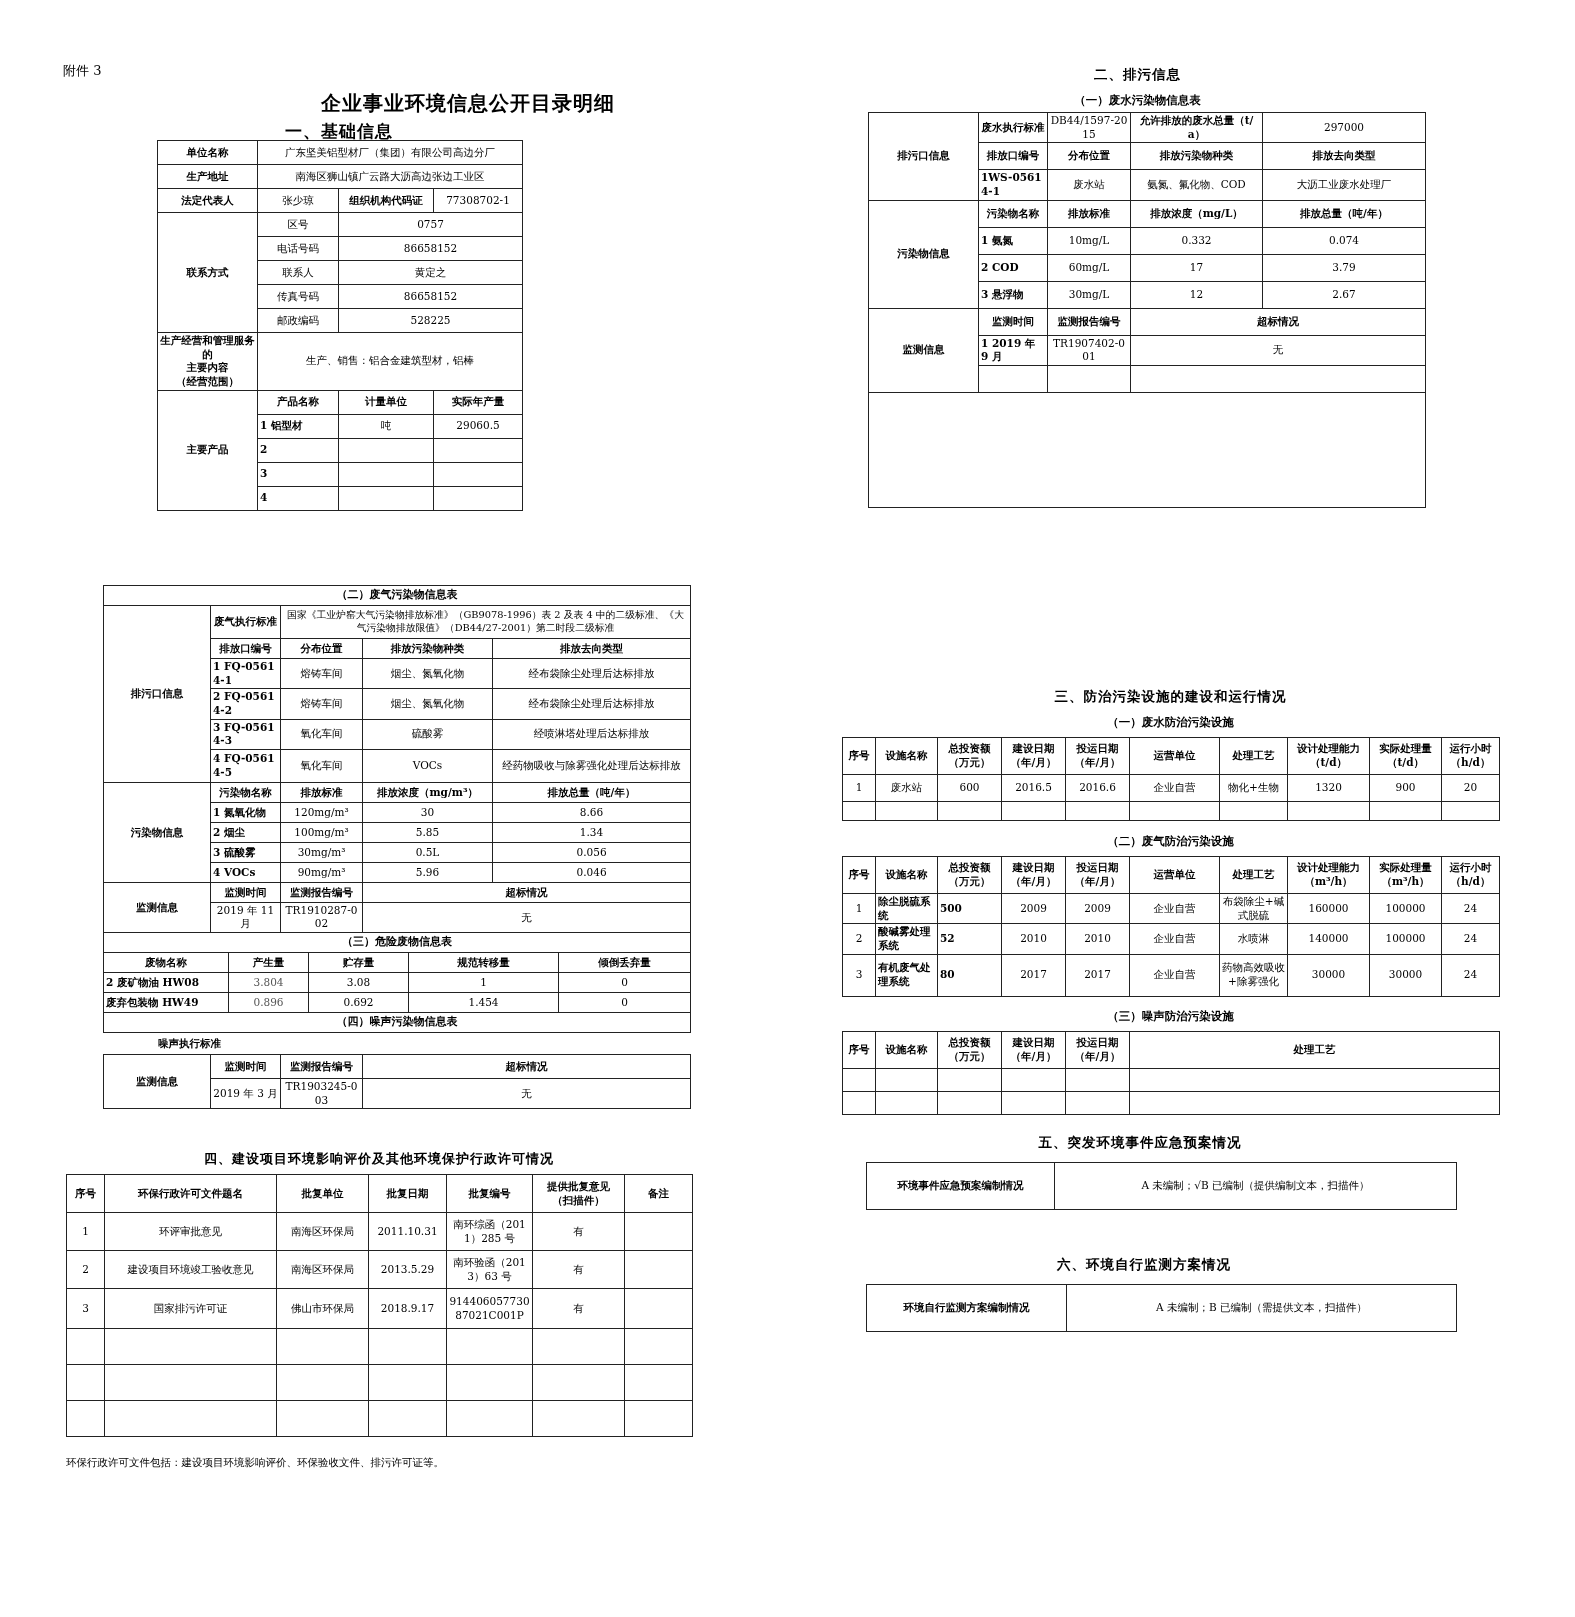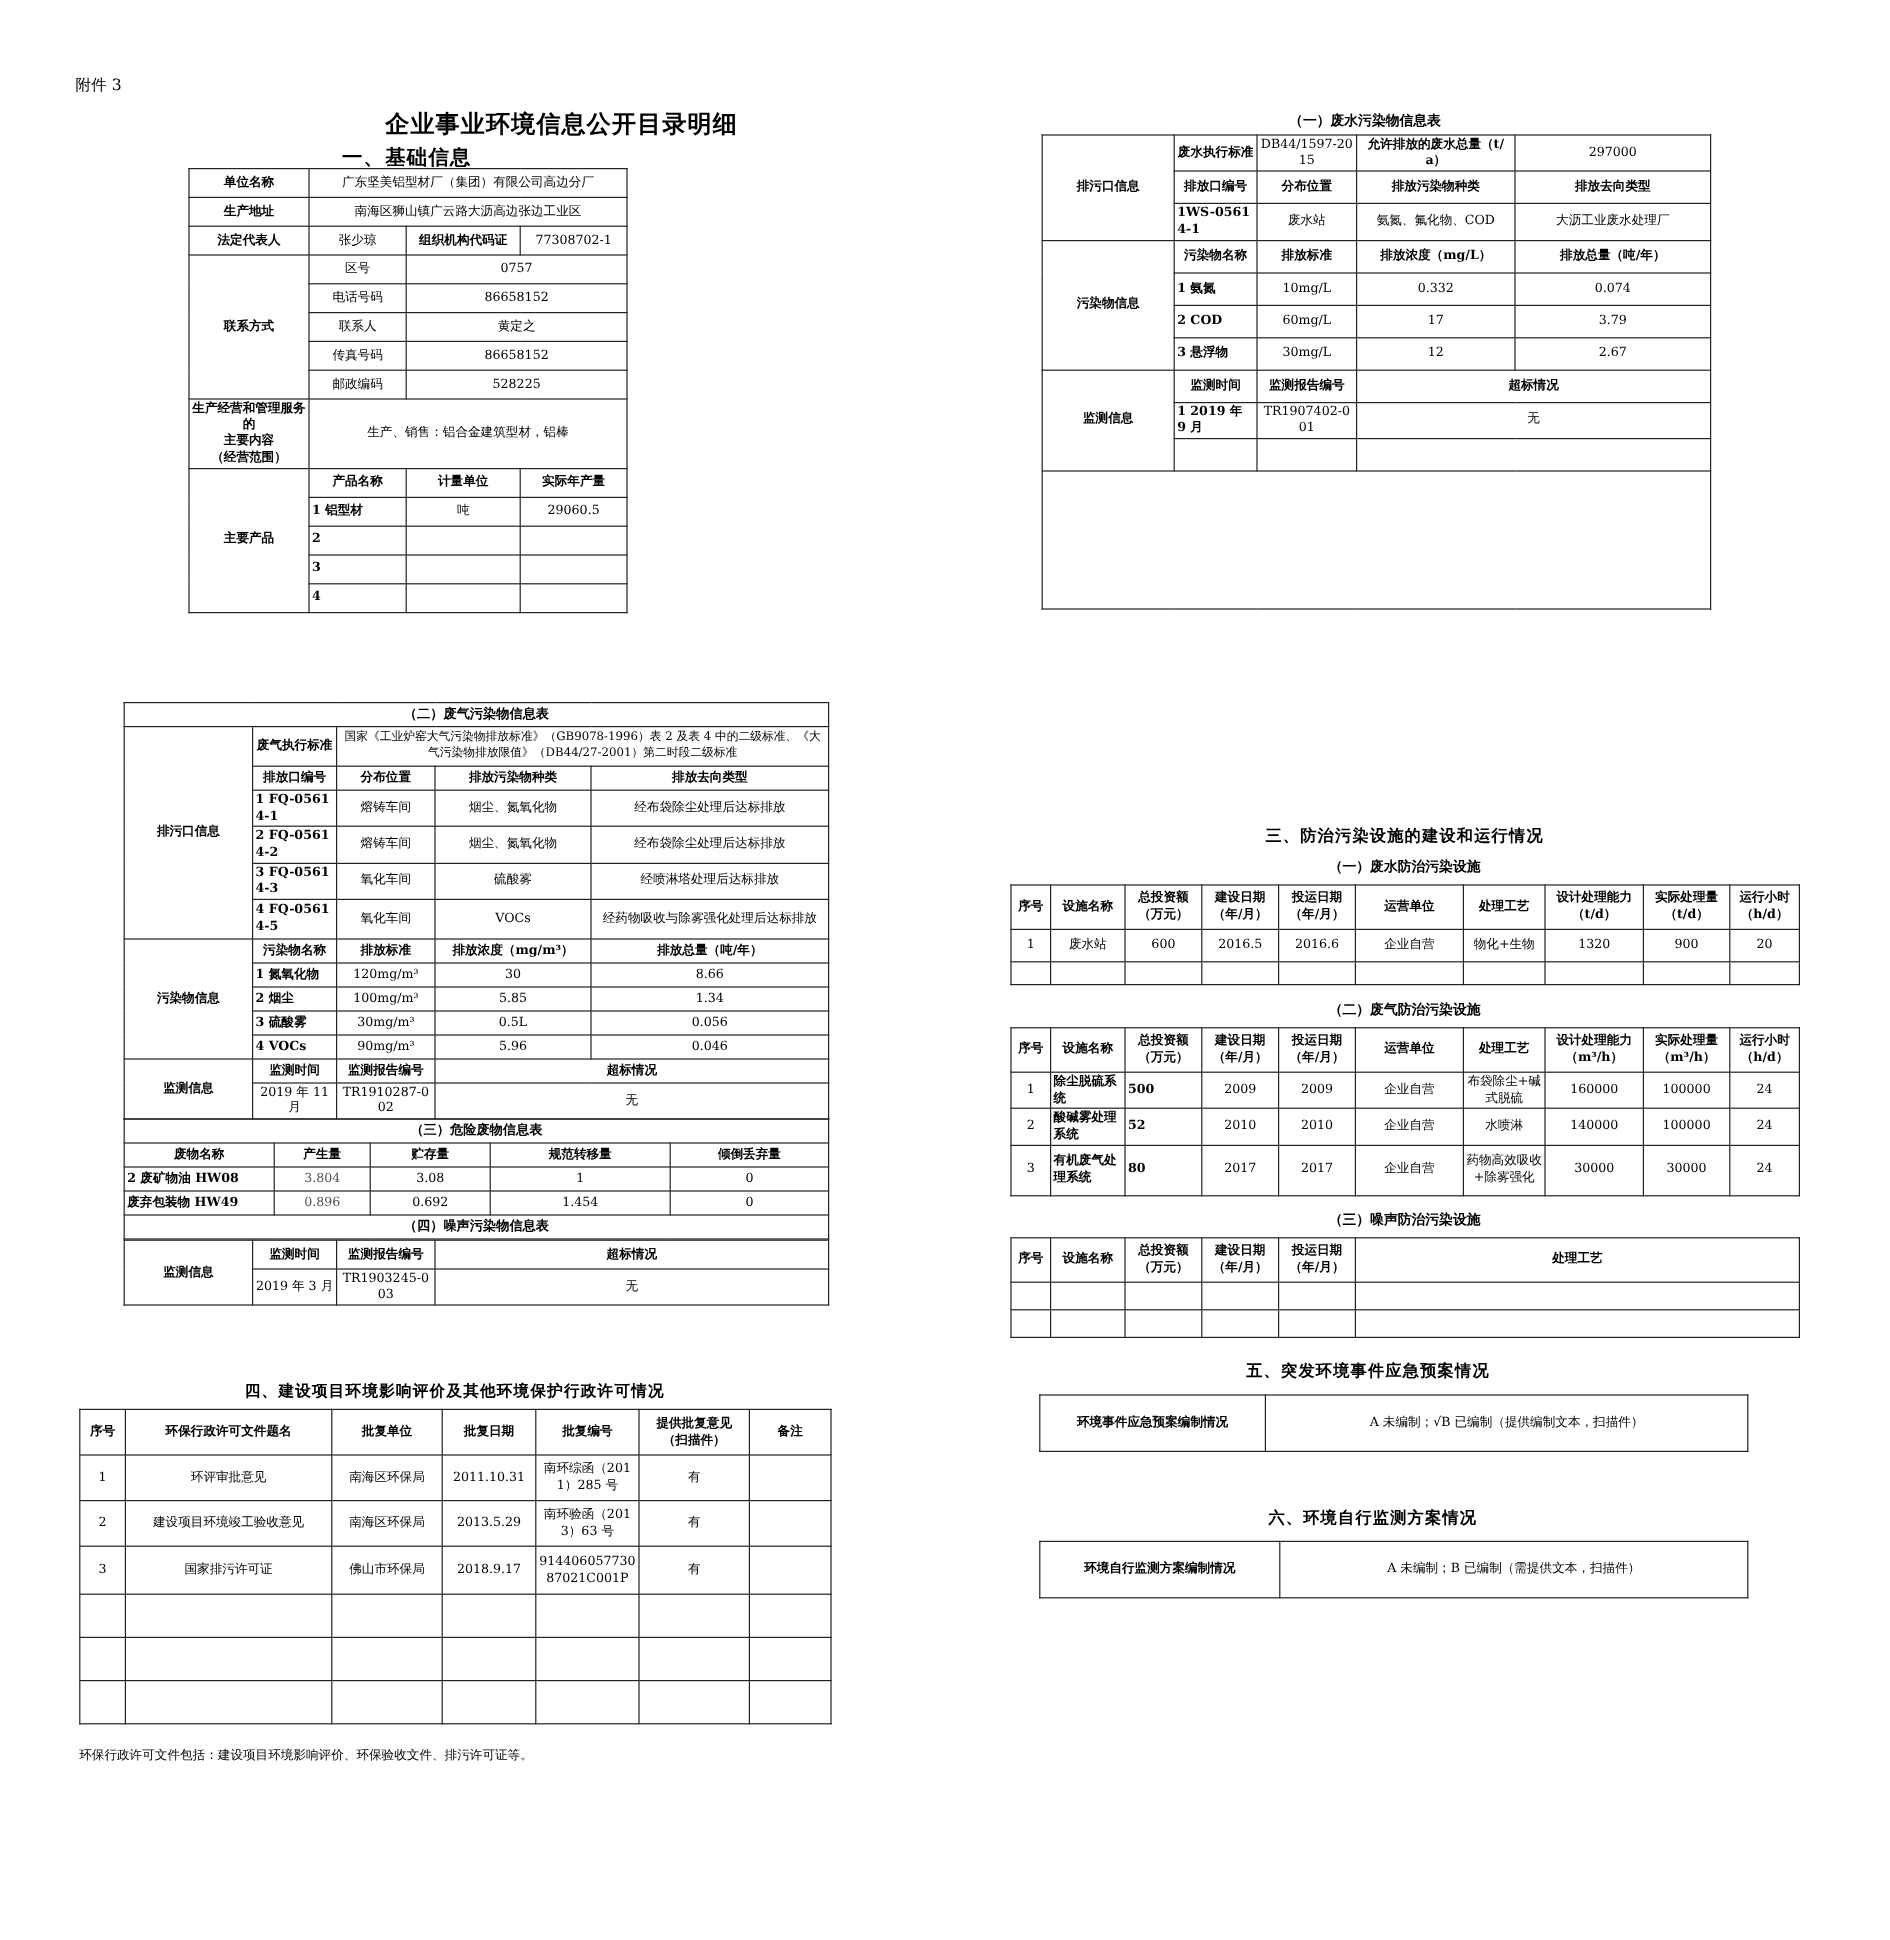--- a/index.html
+++ b/index.html
@@ -112,20 +112,21 @@
           <td></td>
         </tr>
     <tr>
           <td class="tl">4</td>
           <td></td>
           <td></td>
         </tr>
   </tbody>
     </table>
 
+  <div class="abs sec" style="left:845px;top:66px;width:585px;">二、排污信息</div>
   <div class="abs tbl-title" style="left:845px;top:93px;width:585px;">（一）废水污染物信息表</div>
 
   <table class="abs t-ww" style="left:868px;top:112px;width:557px;">
     <colgroup>
         <col style="width:110px">
         <col style="width:69px">
         <col style="width:83px">
         <col style="width:132px">
         <col style="width:163px">
       </colgroup>
@@ -321,20 +322,21 @@
             <td>0.692</td>
             <td>1.454</td>
             <td>0</td>
           </tr>
       <tr>
             <td class="ttl" colspan="5">（四）噪声污染物信息表</td>
           </tr>
     </tbody>
       </table>
 
+    <div class="noise-std">噪声执行标准</div>
 
     <table class="t-wg" style="width:587px;">
       <colgroup>
           <col style="width:107px">
           <col style="width:70px">
           <col style="width:82px">
           <col style="width:328px">
         </colgroup>
       <tbody>
           <tr style="height:24px;">

